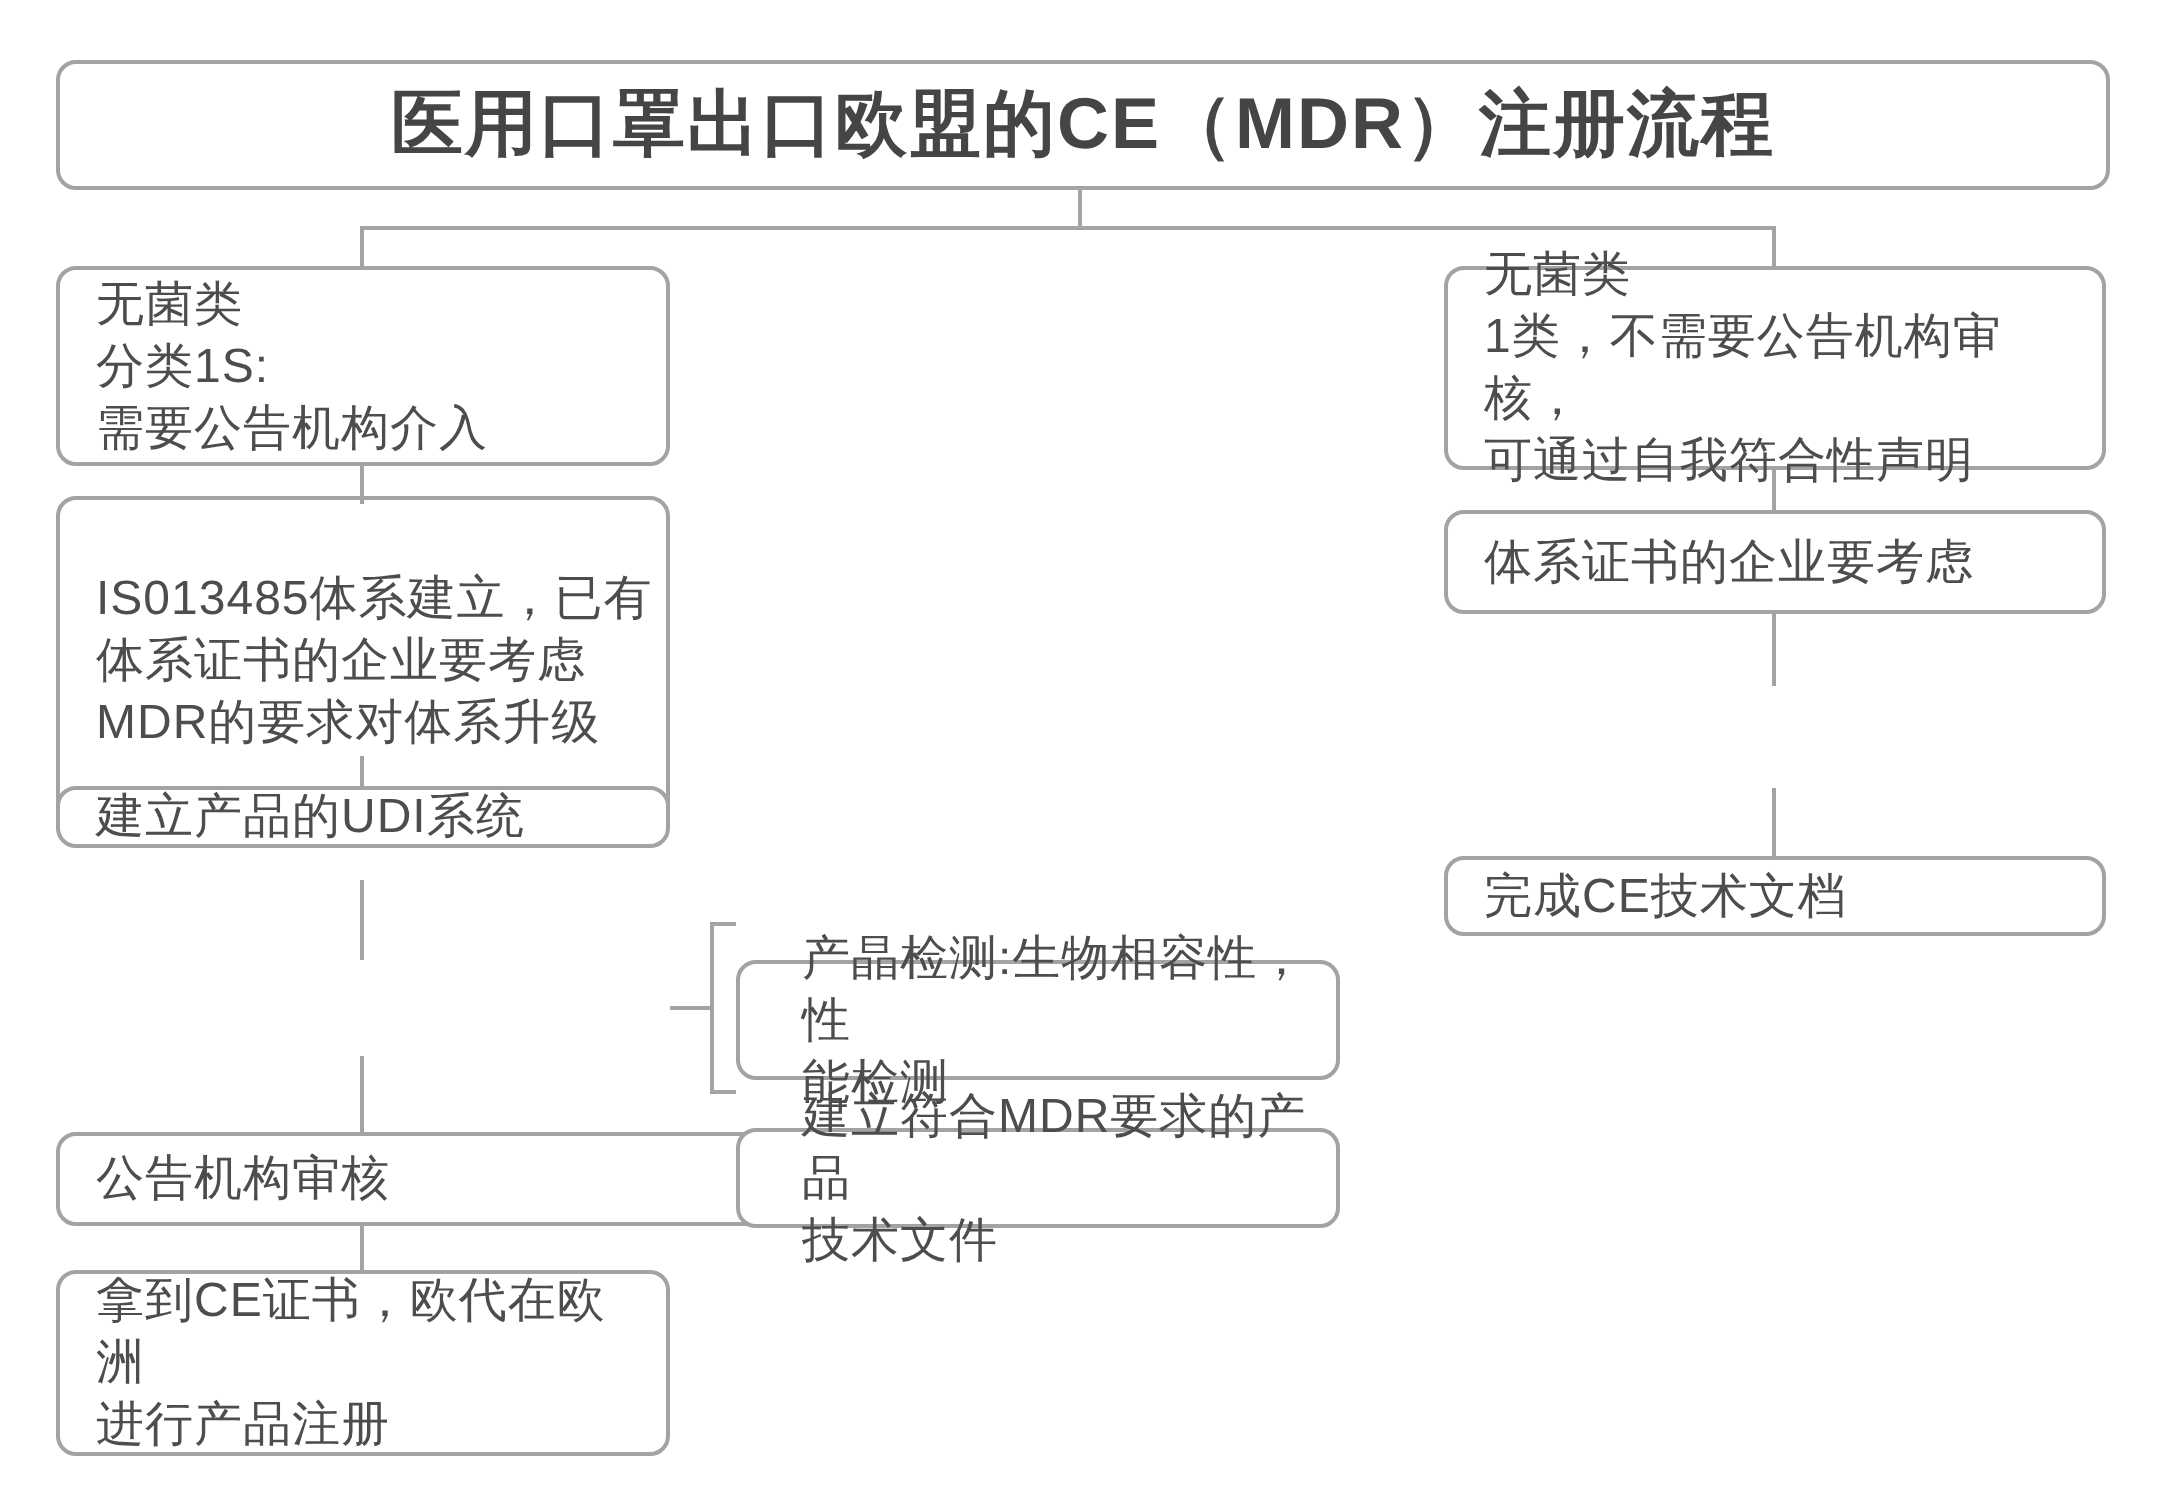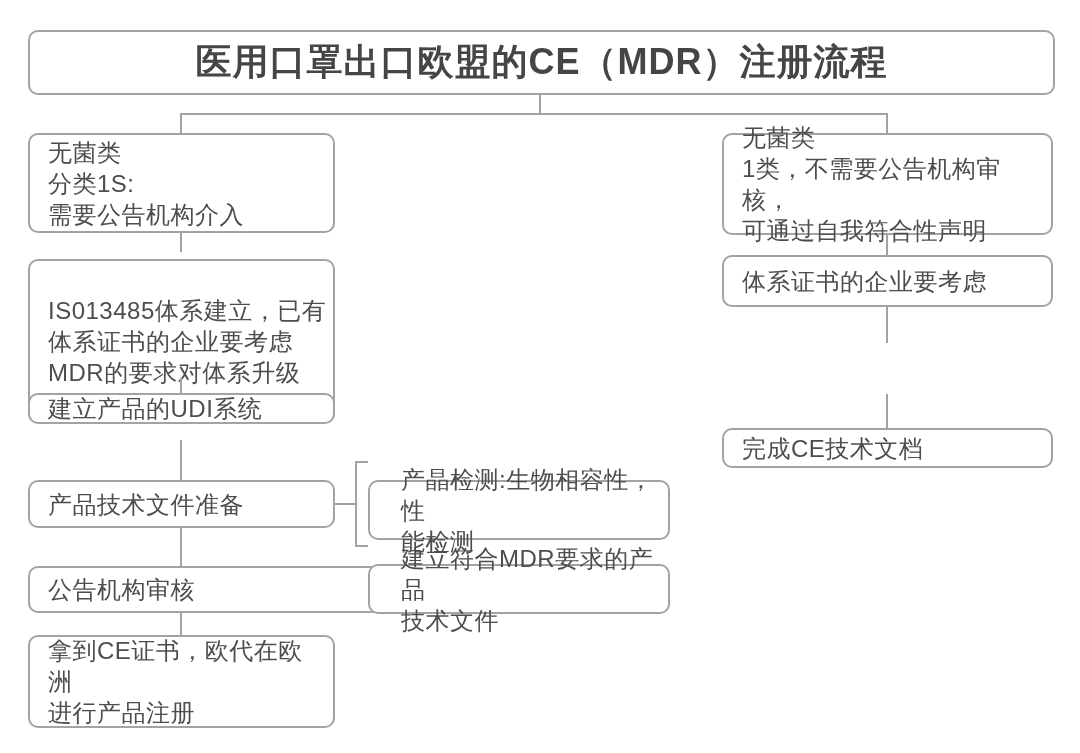--- a/index.html
+++ b/index.html
@@ -63,30 +63,27 @@
 
   <div class="box title-box" style="left:28px;top:30px;width:1027px;height:65px;">
     <span class="title-text">医用口罩出口欧盟的CE（MDR）注册流程</span>
   </div>
 
   <div class="box node" style="left:28px;top:133px;width:307px;height:100px;">
     <span class="node-text">无菌类
 分类1S:
 需要公告机构介入</span>
   </div>
-  <div class="box node" style="left:28px;top:259px;width:307px;height:164px;">
+  <div class="box node" style="left:28px;top:248px;width:307px;height:164px;">
     <span class="node-text">IS013485体系建立，已有
 体系证书的企业要考虑
 MDR的要求对体系升级</span>
   </div>
   <div class="box node" style="left:28px;top:393px;width:307px;height:31px;">
     <span class="node-text">建立产品的UDI系统</span>
-  </div>
-  <div class="box node" style="left:28px;top:480px;width:307px;height:48px;">
-    <span class="node-text">产品技术文件准备</span>
   </div>
   <div class="box node" style="left:28px;top:566px;width:368px;height:47px;">
     <span class="node-text">公告机构审核</span>
   </div>
   <div class="box node" style="left:28px;top:635px;width:307px;height:93px;">
     <span class="node-text">拿到CE证书，欧代在欧洲
 进行产品注册</span>
   </div>
 
   <div class="box node node-mid" style="left:368px;top:432px;width:302px;height:60px;">

